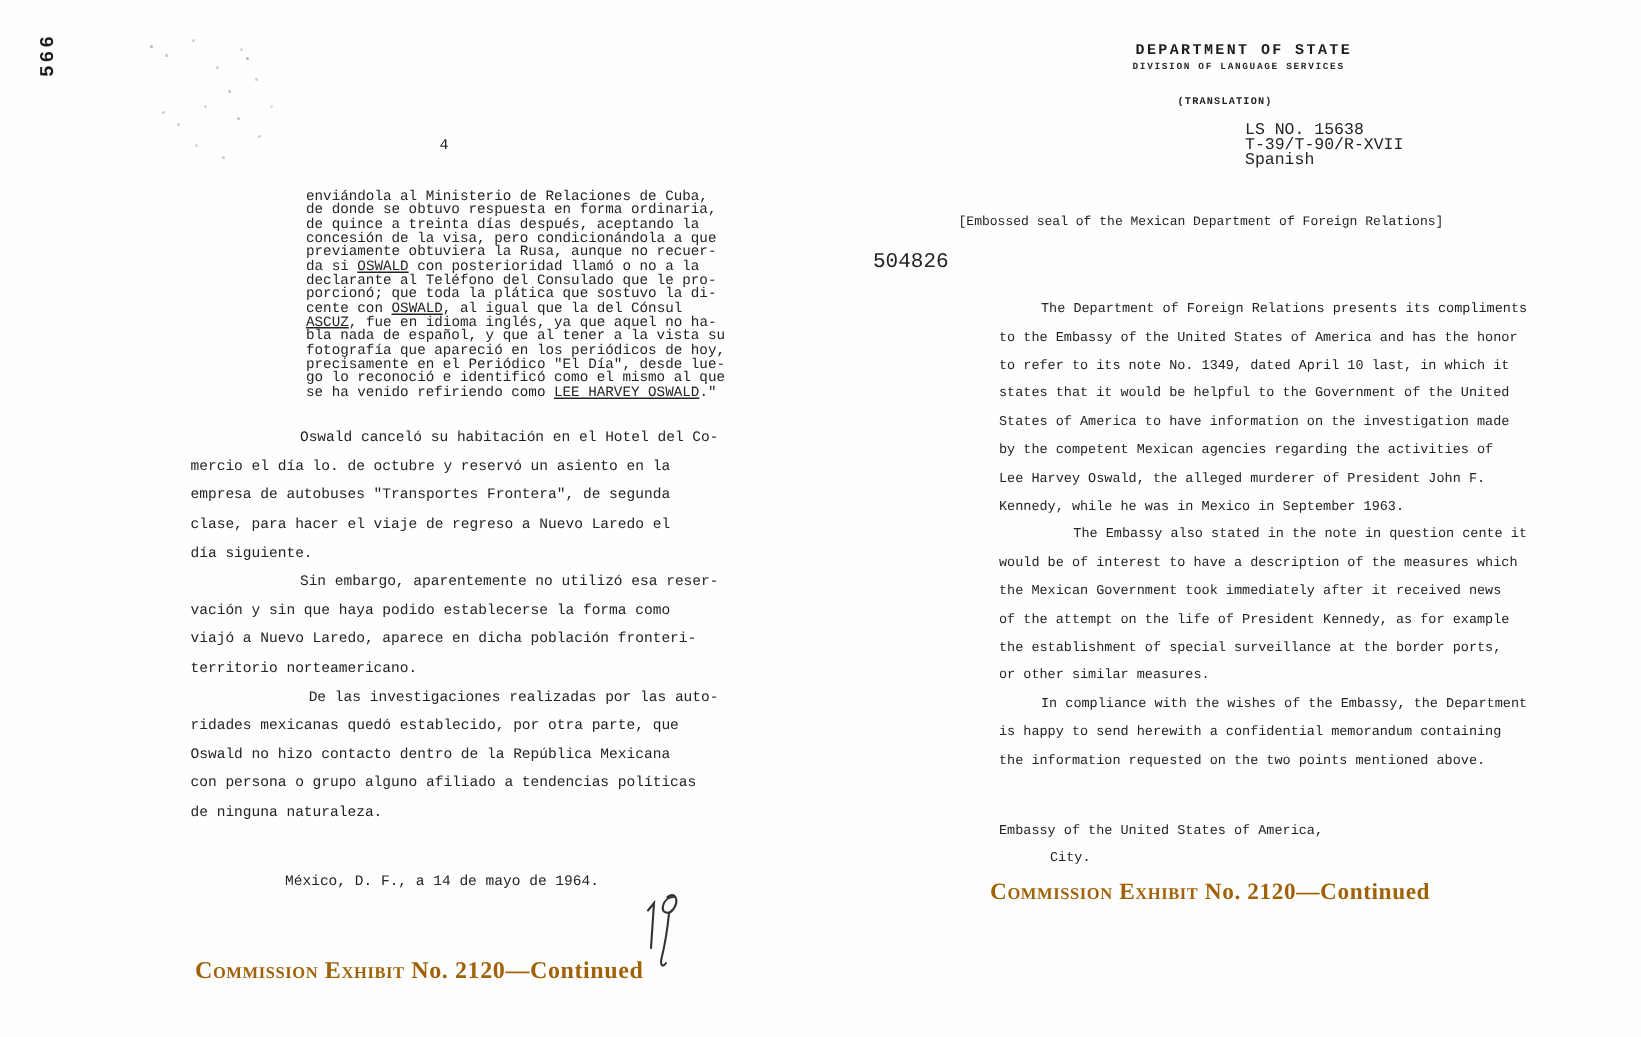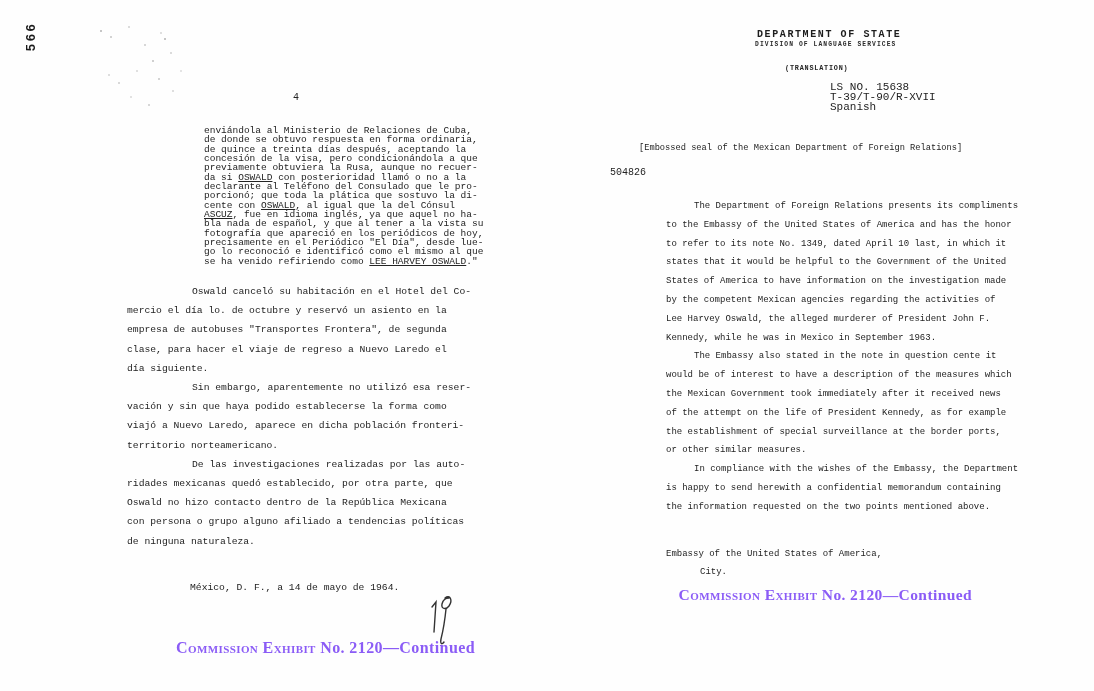--- a/index.html
+++ b/index.html
@@ -36,38 +36,38 @@
     font-size:9.5px;line-height:9.35px;
     white-space:nowrap;
     margin-left:19px;
   }
   .u{text-decoration:underline;}
   .left-body{
     left:127px;top:282px;width:352px;
     font-size:9.7px;line-height:19.2px;
     white-space:nowrap;
   }
-  .p-indent .t-line:first-child{text-indent:65px;}
+  .p-indent .t-line:first-child{text-indent:65px;text-align:right;}
   .dateline{margin-top:27px;padding-left:63px;font-size:9.7px;}
   .signature{left:424px;top:594px;}
   .caption{
     font-family:"Liberation Serif","DejaVu Serif",serif;
-    font-weight:bold;color:#8b5cf6;
-    text-align:right;letter-spacing:.4px;
+    font-weight:bold;color:#a16207;
+    text-align:left;letter-spacing:.4px;
   }
   .caption .sc{font-variant:small-caps;}
   .caption-left{left:130px;top:639px;width:345px;font-size:16px;}
   .caption-right{left:660px;top:586px;width:312px;font-size:15.5px;}
   
   .dept-line1{left:757px;top:29px;font-size:10px;font-weight:bold;letter-spacing:1.6px;color:#1d1d1d;}
   .dept-line2{left:755px;top:41px;font-size:6.3px;font-weight:bold;letter-spacing:1.1px;color:#2a2a2a;}
   .translation{left:785px;top:64px;font-size:6.8px;font-weight:bold;letter-spacing:.8px;}
   .ref-block{left:830px;top:82px;font-size:11px;line-height:10px;white-space:nowrap;}
   .seal-note{left:639px;top:143px;font-size:8.7px;}
-  .stamp-number{left:610px;top:167px;font-size:10px;}
+  .stamp-number{left:582px;top:167px;font-size:14px;}
   .right-body{
     left:666px;top:197px;width:352px;
     font-size:9px;line-height:18.8px;
     white-space:nowrap;
   }
   .right-body .p-indent .t-line:first-child{text-indent:28px;}
   .closing{margin-top:28px;}
   .closing-city{padding-left:34px;}
 </style>
 </head>

